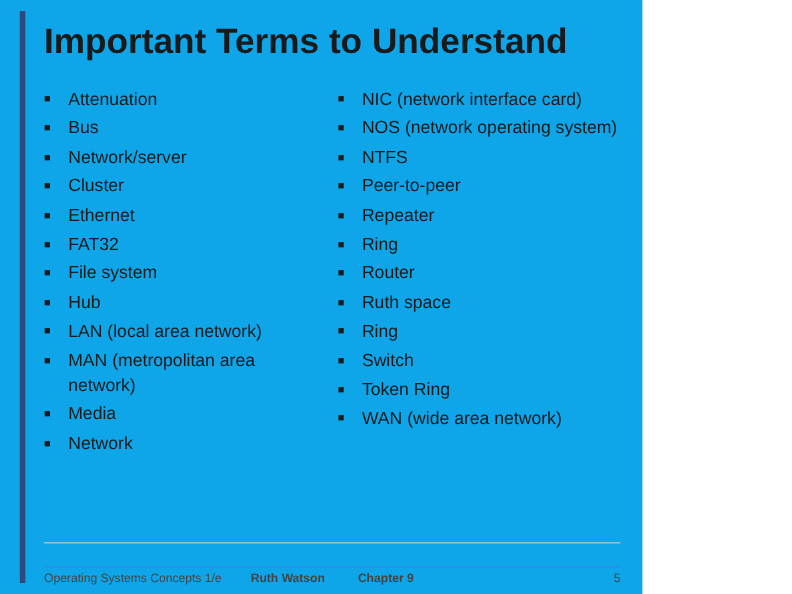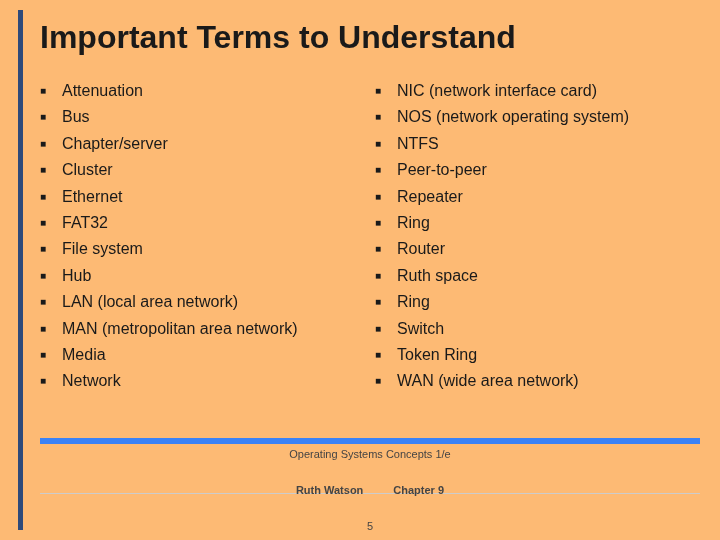--- a/index.html
+++ b/index.html
@@ -4,23 +4,23 @@
   <style>
     * { margin: 0; padding: 0; box-sizing: border-box; }
     body {
       width: 720px;
       height: 540px;
       background: #ffffff;
       font-family: Arial, sans-serif;
       overflow: hidden;
     }
     .slide {
-      width: 720px;
+      width: 584px;
       height: 540px;
-      background: #fdba74;
+      background: #0ea5e9;
       position: relative;
       padding: 0;
     }
     .left-bar {
       position: absolute;
       left: 18px;
       top: 10px;
       bottom: 10px;
       width: 5px;
       background: #2e4a7a;
@@ -68,28 +68,26 @@
     }
     .bullet-text {
       flex: 1;
     }
     .footer {
       position: absolute;
       bottom: 8px;
       left: 40px;
       right: 20px;
       display: flex;
-      flex-direction: column;
       justify-content: space-between;
       align-items: center;
       font-size: 11px;
       color: #444444;
-      border-top: 6px solid #3b82f6;
+      border-top: 1px solid #3b82f6;
       padding-top: 4px;
-      gap: 24px;
     }
     .footer-left {
       flex: 1;
     }
     .footer-center {
       flex: 1;
       text-align: center;
       display: flex;
       gap: 30px;
       justify-content: center;
@@ -121,21 +119,21 @@
         <div class="bullet-item">
           <span class="bullet">■</span>
           <span class="bullet-text">Attenuation</span>
         </div>
         <div class="bullet-item">
           <span class="bullet">■</span>
           <span class="bullet-text">Bus</span>
         </div>
         <div class="bullet-item">
           <span class="bullet">■</span>
-          <span class="bullet-text">Chapter/server</span>
+          <span class="bullet-text">Network/server</span>
         </div>
         <div class="bullet-item">
           <span class="bullet">■</span>
           <span class="bullet-text">Cluster</span>
         </div>
         <div class="bullet-item">
           <span class="bullet">■</span>
           <span class="bullet-text">Ethernet</span>
         </div>
         <div class="bullet-item">

